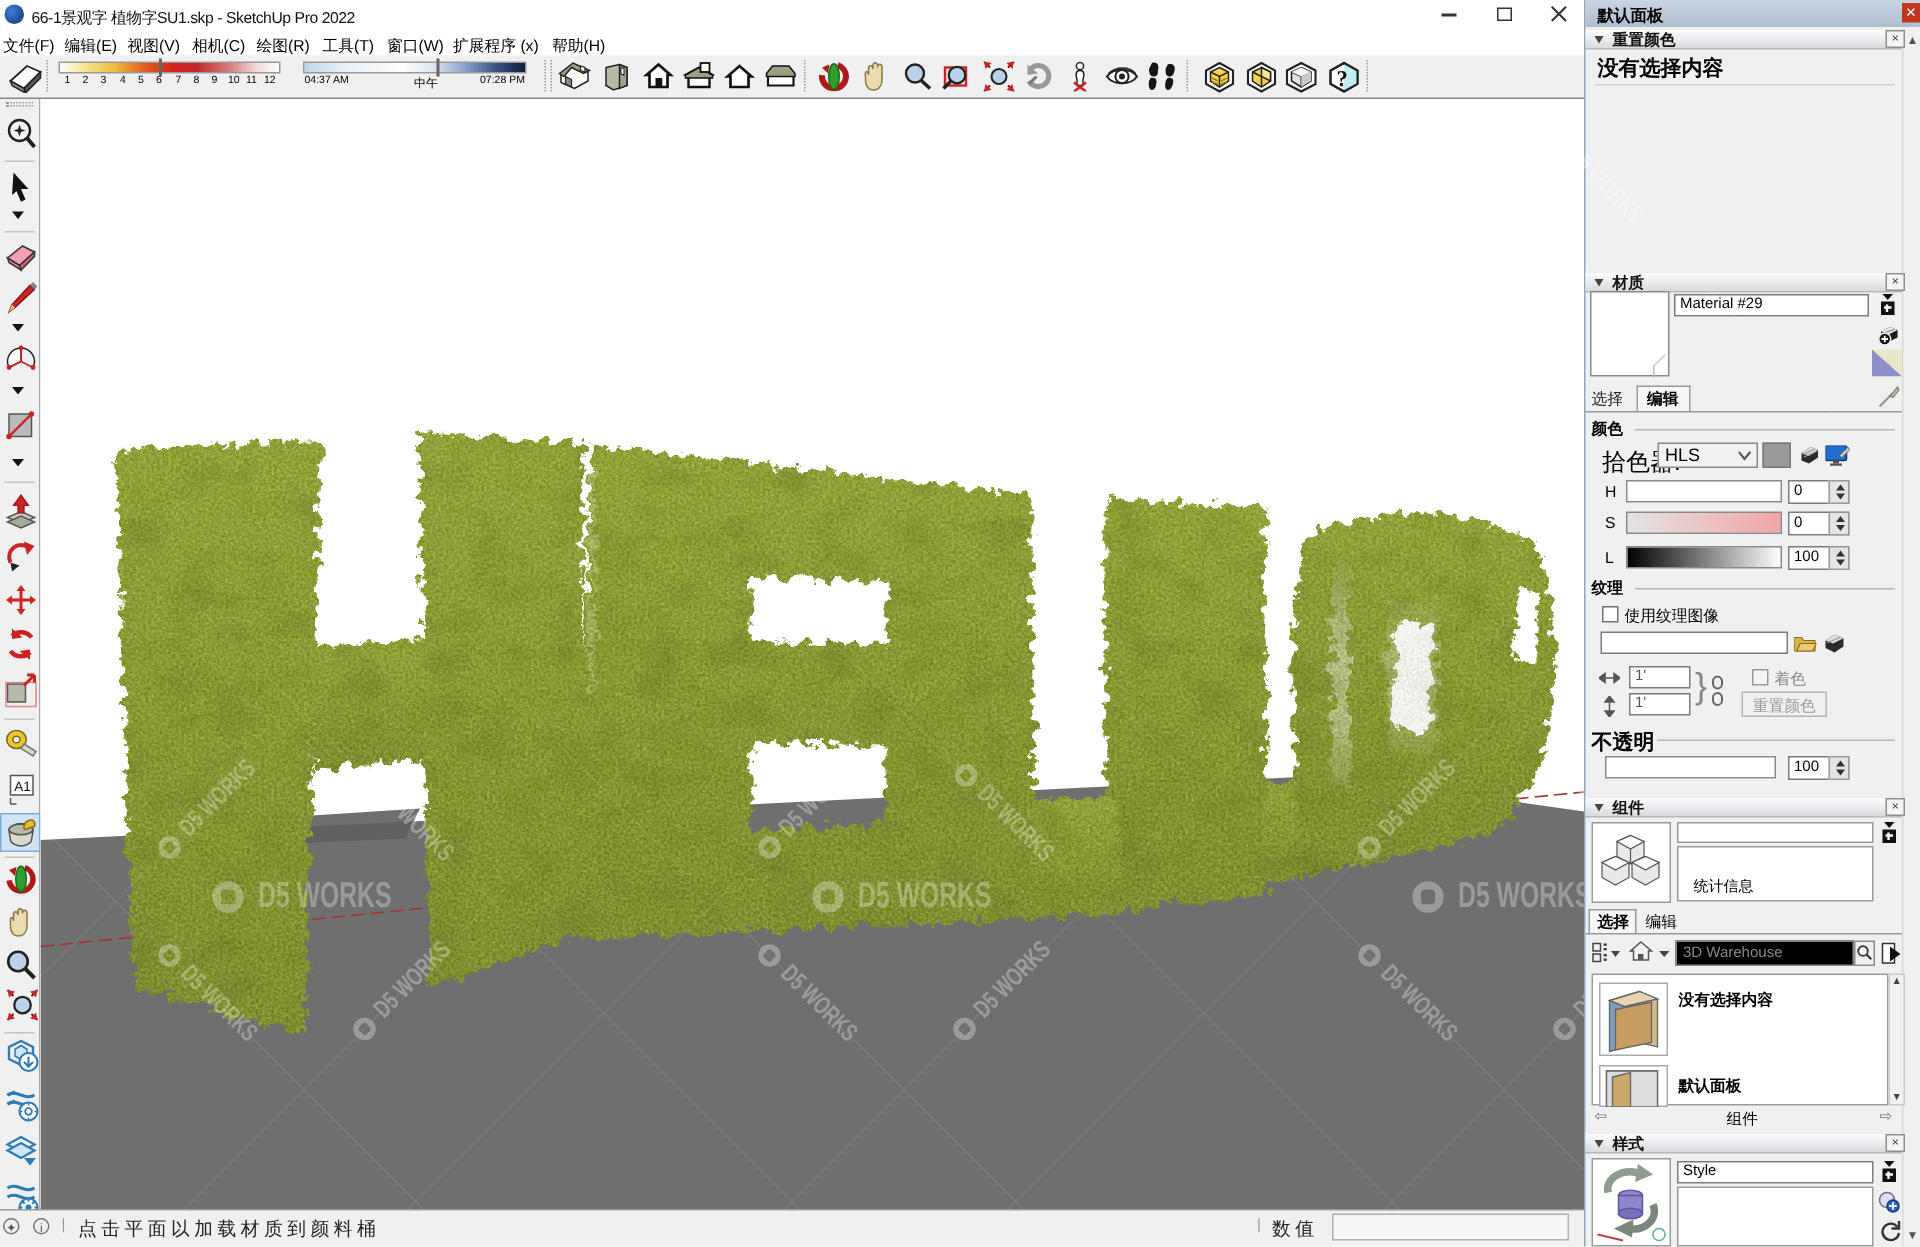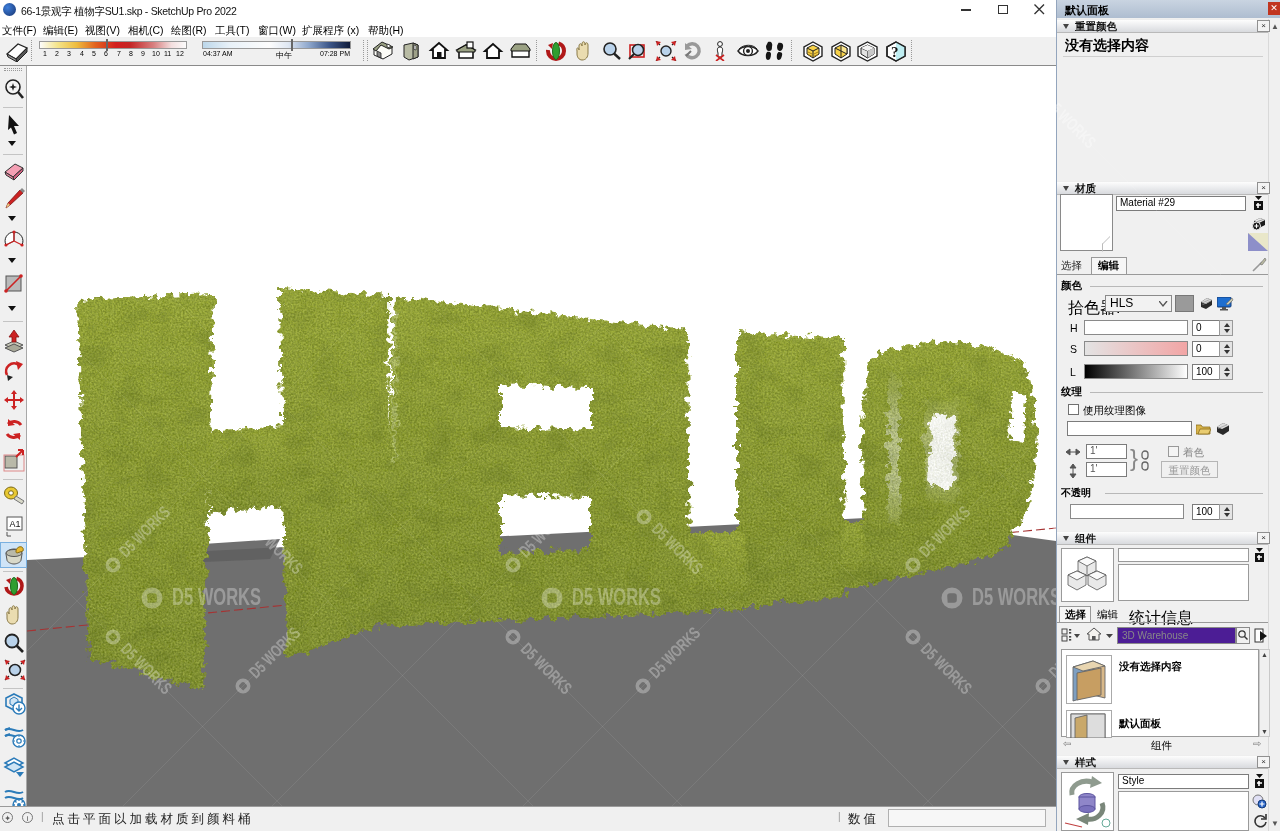--- a/index.html
+++ b/index.html
@@ -577,21 +577,21 @@
   <div class="field" style="left:29px;top:462px;width:41px;height:15px;color:#555;">1'</div>
   <div class="abs" style="left:73px;top:444px;font-size:24px;color:#888;font-weight:normal;">}</div>
   <svg class="abs" style="left:84px;top:450px;" width="9" height="22">
         <rect x="1" y="1" width="6" height="8" rx="3" fill="none" stroke="#666" stroke-width="1.3"></rect>
         <rect x="1" y="12" width="6" height="8" rx="3" fill="none" stroke="#666" stroke-width="1.3"></rect>
       </svg>
   <div class="abs" style="left:111px;top:446px;width:11px;height:11px;background:#f4f4f4;border:1px solid #999;"></div>
   <div class="abs" style="left:126px;top:446px;font-size:10.5px;color:#888;">着色</div>
   <div class="abs" style="left:104px;top:461px;width:57px;height:17px;background:#f0f0f0;border:1px solid #b5b5b5;color:#9a9a9a;font-size:10.5px;text-align:center;padding-top:2px;">重置颜色</div>
 
-  <div class="abs" style="left:4px;top:486px;font-size:10px;font-weight:bold;">不透明</div>
+  <div class="abs" style="left:4px;top:486px;font-size:14px;font-weight:bold;">不透明</div>
   <div class="hr" style="left:48px;top:493px;width:158px;"></div>
   <div class="abs" style="left:13px;top:504px;width:114px;height:15px;background:#fff;border:1px solid #8a8a8a;"></div>
   <div class="spinbox" style="left:135px;top:504px;">100</div>
   <div class="spinarr" style="left:162px;top:504px;"></div>
 
   <div class="sechdr" style="top:531px;">
         <i></i>
         <b>组件</b>
       </div>
   <div class="secx" style="left:200px;top:532px;">×</div>
@@ -612,38 +612,38 @@
   <div class="abs" style="left:61px;top:564px;width:131px;height:37px;background:#fff;border:1px solid #9a9a9a;"></div>
   <svg class="abs" style="left:196px;top:548px;" width="13" height="15">
         <path d="M2,5 h9 v9 h-9 Z" fill="#111"></path>
         <path d="M3,0 h7 l-3.5,4 Z" fill="#111"></path>
         <path d="M6,7 v5 M4,9 h5" stroke="#fff" stroke-width="1.6"></path>
       </svg>
 
   <div class="abs" style="left:2px;top:606px;width:32px;height:16px;background:#f6f6f6;border:1px solid #999;border-bottom:none;"></div>
   <div class="abs" style="left:8px;top:608px;font-size:10.5px;font-weight:bold;">选择</div>
   <div class="abs" style="left:40px;top:608px;font-size:10.5px;">编辑</div>
-  <div class="abs" style="left:72px;top:608px;font-size:16px;">统计信息</div>
+  <div class="abs" style="left:72px;top:584px;font-size:10px;">统计信息</div>
   <div class="hr" style="left:0;top:622px;width:211px;background:#999;"></div>
 
   <svg class="abs" style="left:4px;top:628px;" width="20" height="17">
         <rect x="1" y="1" width="5" height="5" fill="none" stroke="#444"></rect>
         <rect x="8" y="1" width="2.2" height="1.6" fill="#444"></rect>
         <rect x="8" y="4" width="2.2" height="1.6" fill="#444"></rect>
         <rect x="1" y="8" width="5" height="5" fill="none" stroke="#444"></rect>
         <rect x="8" y="8" width="2.2" height="1.6" fill="#444"></rect>
         <rect x="8" y="11" width="2.2" height="1.6" fill="#444"></rect>
         <path d="M13,6 L19,6 L16,10 Z" fill="#444"></path>
       </svg>
   <svg class="abs" style="left:29px;top:627px;" width="30" height="17">
         <path d="M8,1 L15,7 L13,7 L13,13 L3,13 L3,7 L1,7 Z" fill="#f4f2ee" stroke="#555" stroke-width="1"></path>
         <rect x="6" y="9" width="3.6" height="4" fill="#555"></rect>
         <path d="M20,7 L27,7 L23.5,11 Z" fill="#444"></path>
       </svg>
-  <div class="abs" style="left:60px;top:627px;width:119px;height:17px;background:#4c1d95;border:1px solid #8a8a8a;color:#888;font-size:10px;padding:2px 0 0 4px;">3D Warehouse</div>
+  <div class="abs" style="left:60px;top:627px;width:119px;height:17px;background:#000000;border:1px solid #8a8a8a;color:#888;font-size:10px;padding:2px 0 0 4px;">3D Warehouse</div>
   <div class="abs" style="left:179px;top:627px;width:14px;height:17px;background:#f0f0f0;border:1px solid #8a8a8a;">
     <svg width="12" height="14">
           <circle cx="5" cy="6" r="3.2" fill="none" stroke="#333" stroke-width="1.2"></circle>
           <path d="M7.5,8.5 L10.5,11.5" stroke="#333" stroke-width="1.4"></path>
         </svg>
   </div>
   <svg class="abs" style="left:197px;top:628px;" width="16" height="16">
         <rect x="1" y="1" width="8" height="13" fill="#fff" stroke="#333"></rect>
         <path d="M6,3 L13,8 L6,13 Z" fill="#111"></path>
       </svg>

